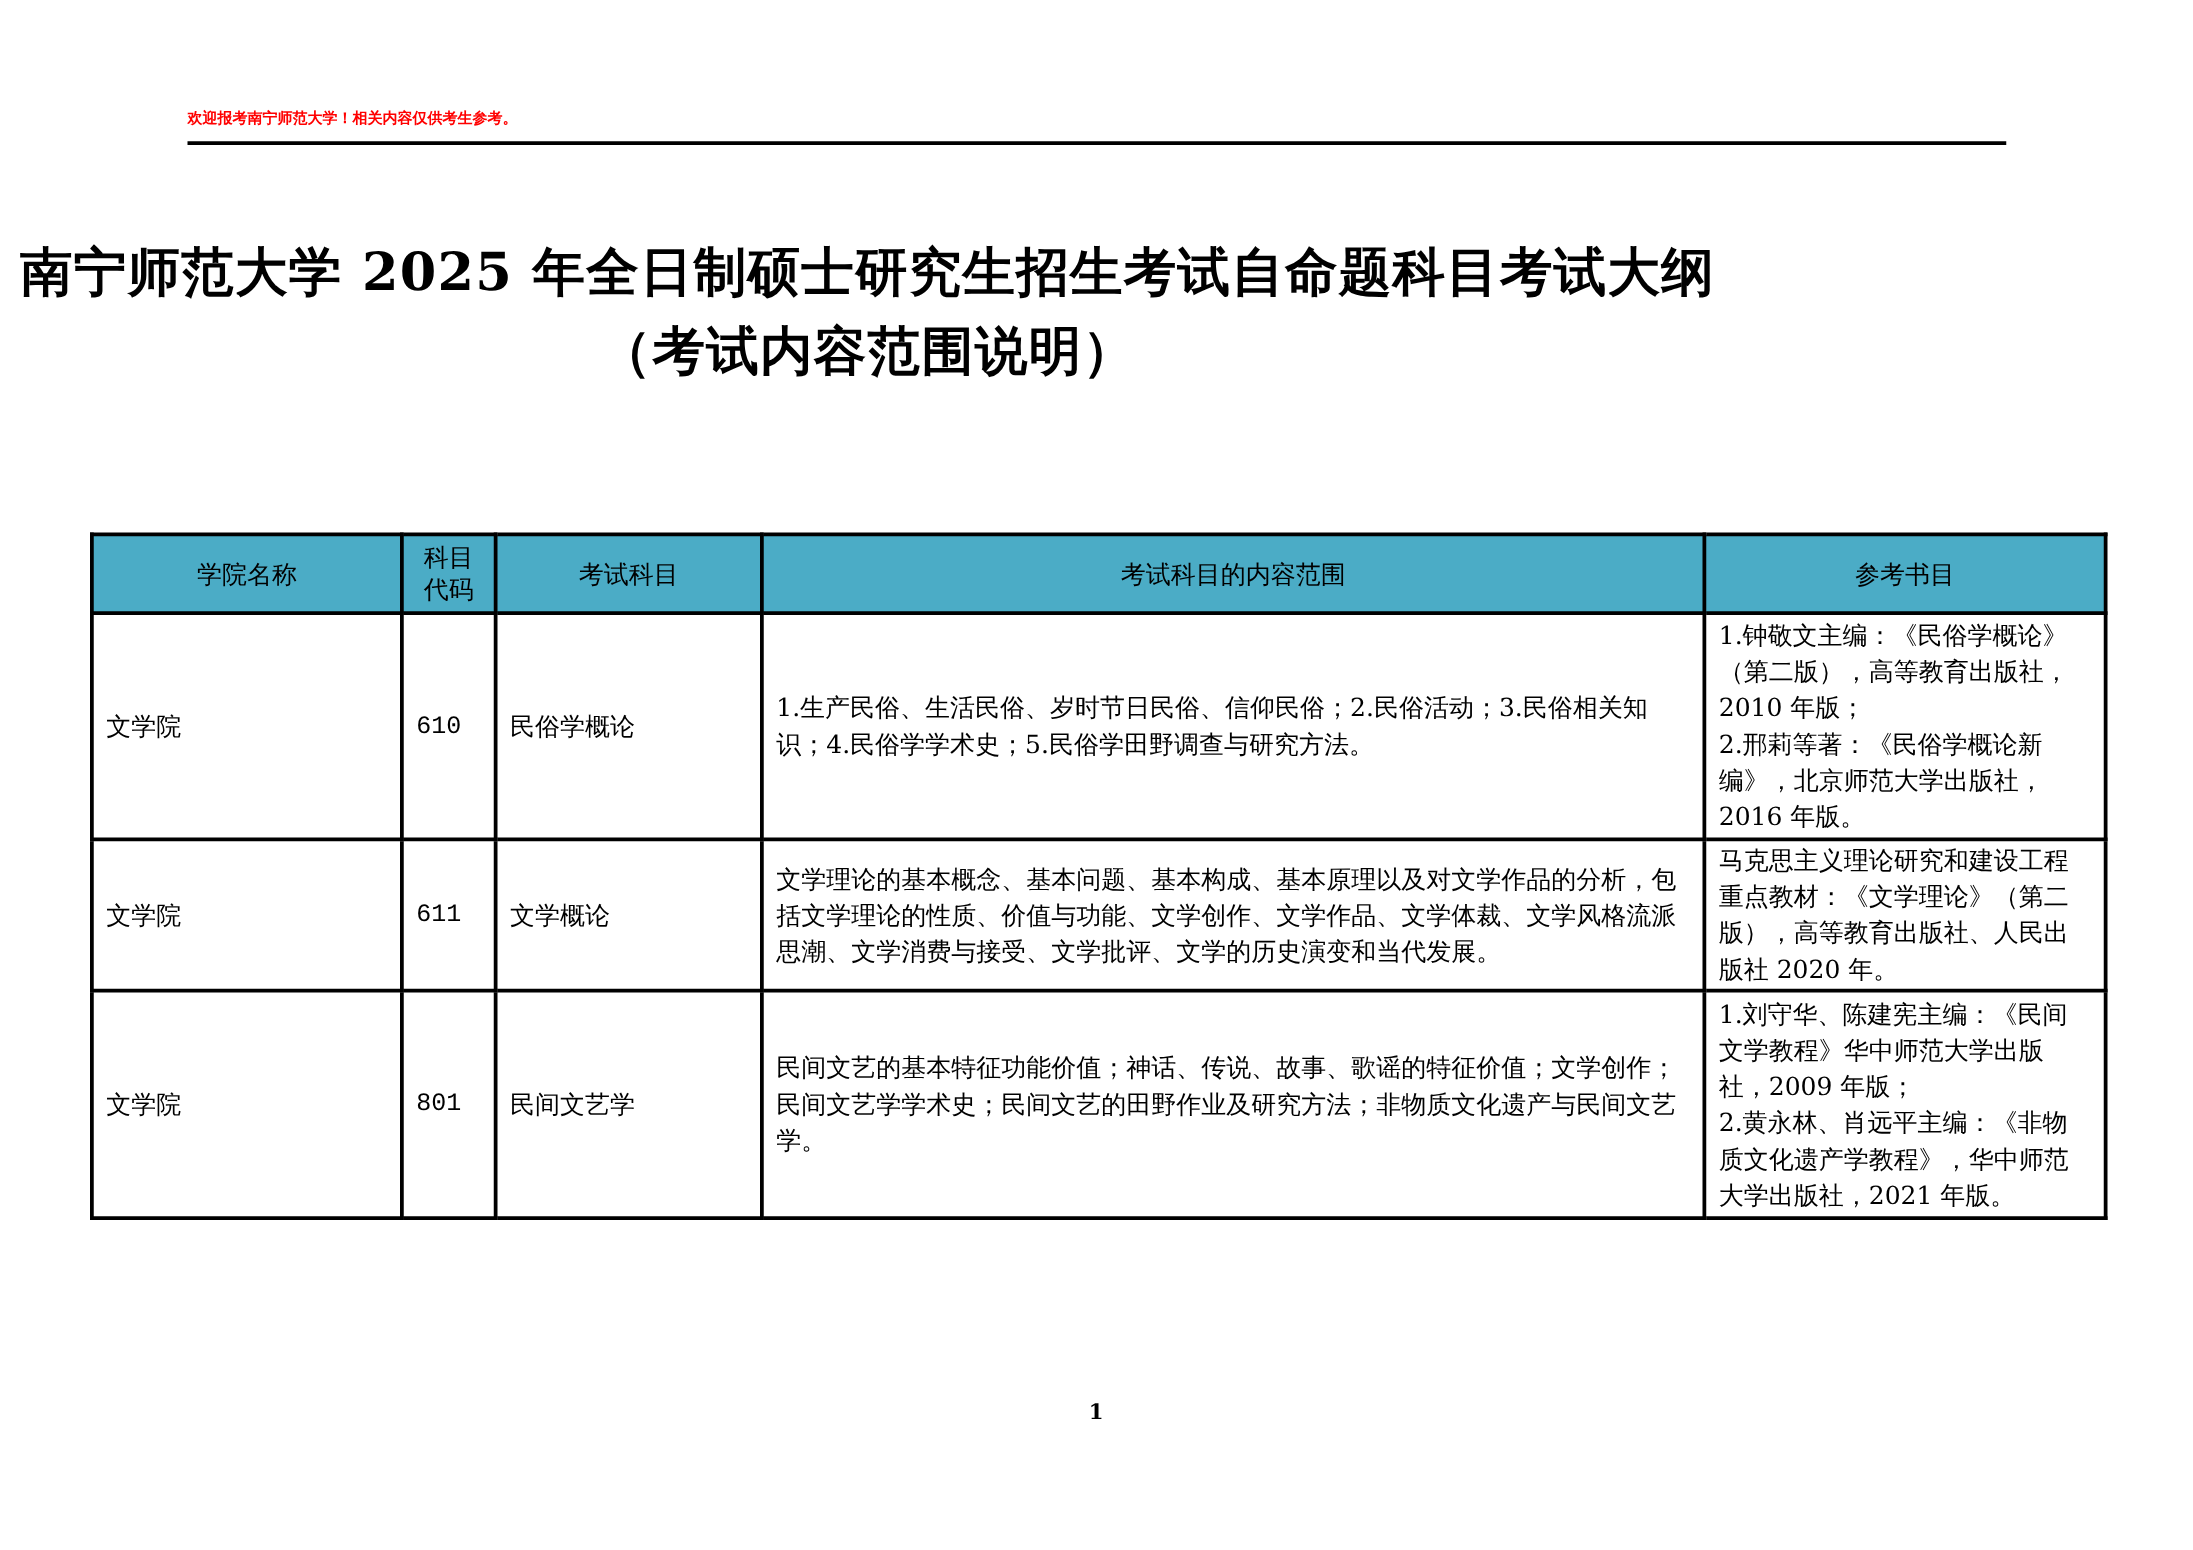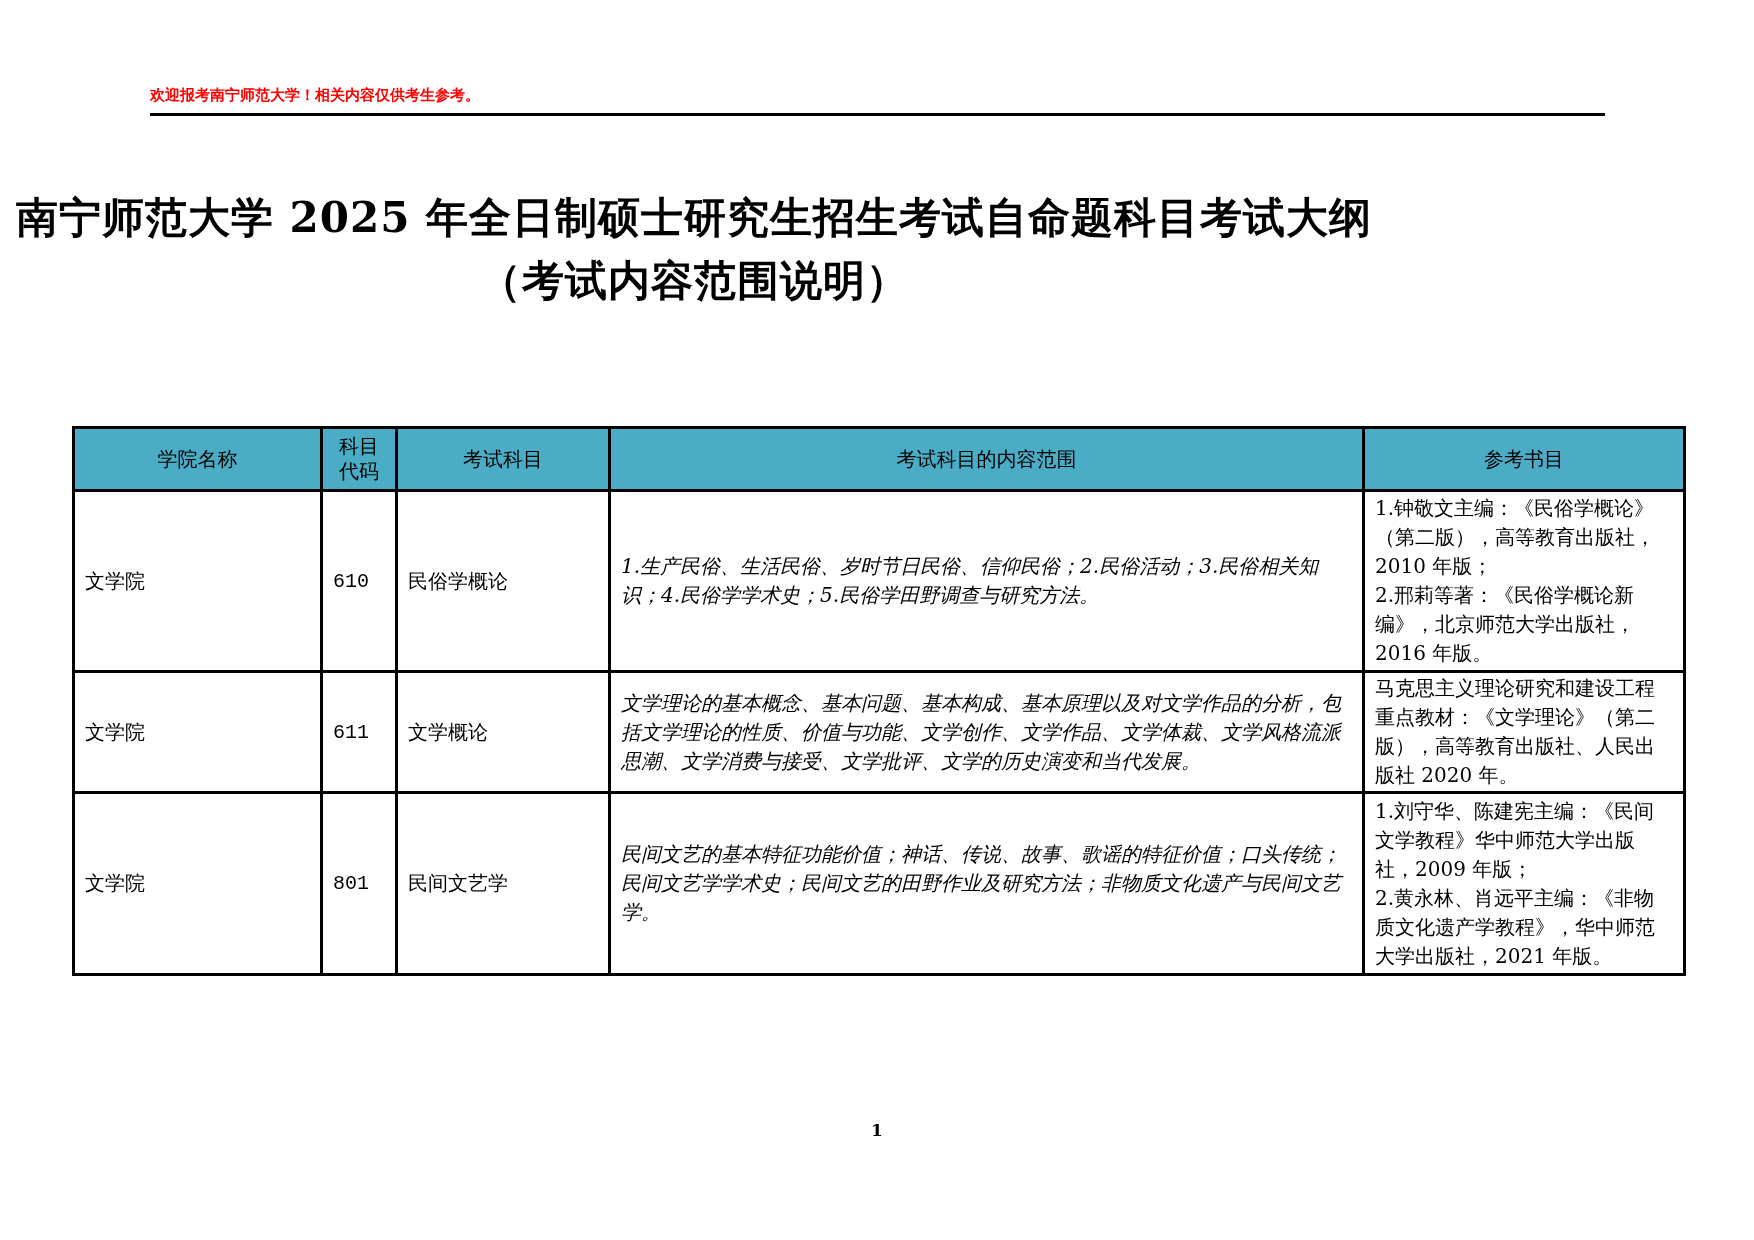--- a/index.html
+++ b/index.html
@@ -1,32 +1,32 @@
 <!DOCTYPE html>
 <html><head>
 <meta charset="utf-8">
 <style>
   html, body { margin: 0; padding: 0; background: #ffffff; }
   body { width: 1754px; height: 1240px; position: relative; overflow: hidden;
          font-family: "DejaVu Serif", serif; color: #000; }
-  .notice { position: absolute; left: 150px; top: 86px; font-size: 15px; font-weight: bold;
+  .notice { position: absolute; left: 150px; top: 86px; font-size: 12px; font-weight: bold;
             color: #ff0000; font-family: "DejaVu Sans", sans-serif; letter-spacing: 0px; }
   .rule { position: absolute; left: 150px; top: 113px; width: 1455px; height: 3px; background: #000; }
   .title { position: absolute; left: 0; width: 1388px; text-align: center; font-weight: bold;
            font-family: "DejaVu Serif", serif; font-size: 42px; letter-spacing: 1px; }
   .title.l1 { top: 190px; }
   .title.l2 { top: 253px; font-family: Liberation Mono, monospace; }
   table.exam { position: absolute; left: 72px; top: 426px; width: 1611px;
                border-collapse: collapse; border: 3px solid #14b8a6; table-layout: fixed; }
   table.exam th, table.exam td { border: 3px solid #000; padding: 0 10px; vertical-align: middle; }
   table.exam th { background: #4bacc6; font-family: "DejaVu Sans", sans-serif; font-weight: normal;
                   font-size: 20px; text-align: center; height: 60px; line-height: 25px; padding: 0 4px; }
   table.exam td { font-size: 20px; line-height: 29px; text-align: left; }
   td.code { padding-left: 10px; font-family: Liberation Mono, monospace; }
-  td.scope { padding: 0 10px; font-style: italic; }
+  td.scope { padding: 0 10px; }
   td.refs { padding: 0 8px; }
   .pagenum { position: absolute; left: 0; width: 1754px; top: 1120px; text-align: center;
              font-family: "DejaVu Serif", serif; font-weight: bold; font-size: 17px; }
   .ref-line { display: block; }
 </style>
 </head>
 <body>
 
 <div class="notice">欢迎报考南宁师范大学！相关内容仅供考生参考。</div>
 <div class="rule"></div>
@@ -71,21 +71,21 @@
       <td>文学概论</td>
       <td class="scope">文学理论的基本概念、基本问题、基本构成、基本原理以及对文学作品的分析，包括文学理论的性质、价值与功能、文学创作、文学作品、文学体裁、文学风格流派思潮、文学消费与接受、文学批评、文学的历史演变和当代发展。</td>
       <td class="refs">
         <span class="ref-line">马克思主义理论研究和建设工程重点教材：《文学理论》（第二版），高等教育出版社、人民出版社 2020 年。</span>
       </td>
     </tr>
     <tr style="height:182px">
       <td>文学院</td>
       <td class="code">801</td>
       <td>民间文艺学</td>
-      <td class="scope">民间文艺的基本特征功能价值；神话、传说、故事、歌谣的特征价值；口头传统；民间文艺学学术史；民间文艺的田野作业及研究方法；非物质文化遗产与民间文艺学。</td>
+      <td class="scope">民间文艺的基本特征功能价值；神话、传说、故事、歌谣的特征价值；文学创作；民间文艺学学术史；民间文艺的田野作业及研究方法；非物质文化遗产与民间文艺学。</td>
       <td class="refs">
         <span class="ref-line">1.刘守华、陈建宪主编：《民间文学教程》华中师范大学出版社，2009 年版；</span>
         <span class="ref-line">2.黄永林、肖远平主编：《非物质文化遗产学教程》，华中师范大学出版社，2021 年版。</span>
       </td>
     </tr>
   </tbody>
 </table>
 
 <div class="pagenum">1</div>
 

